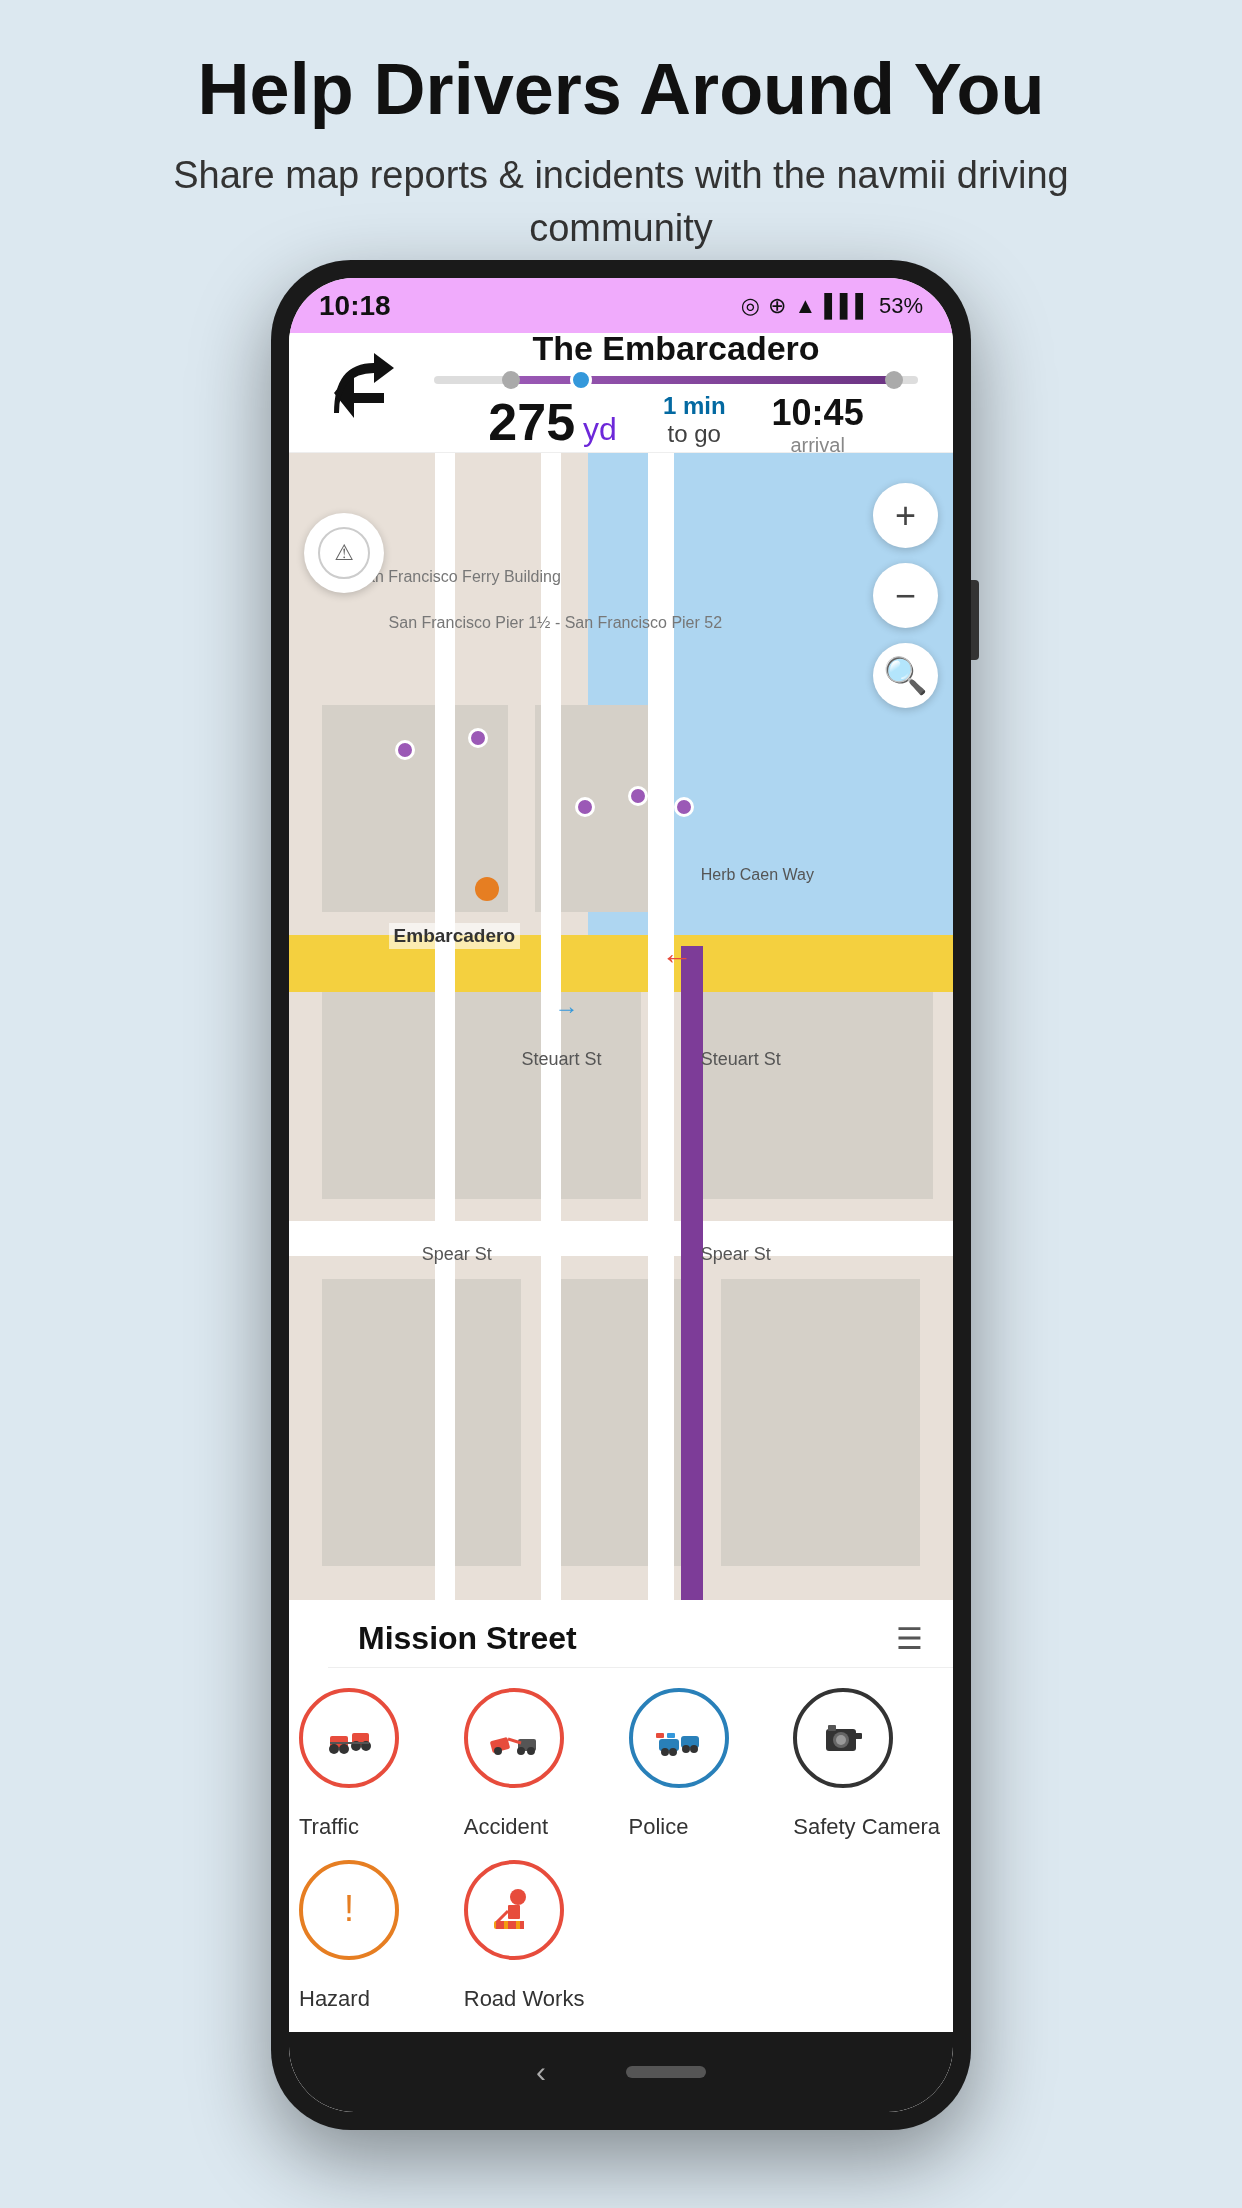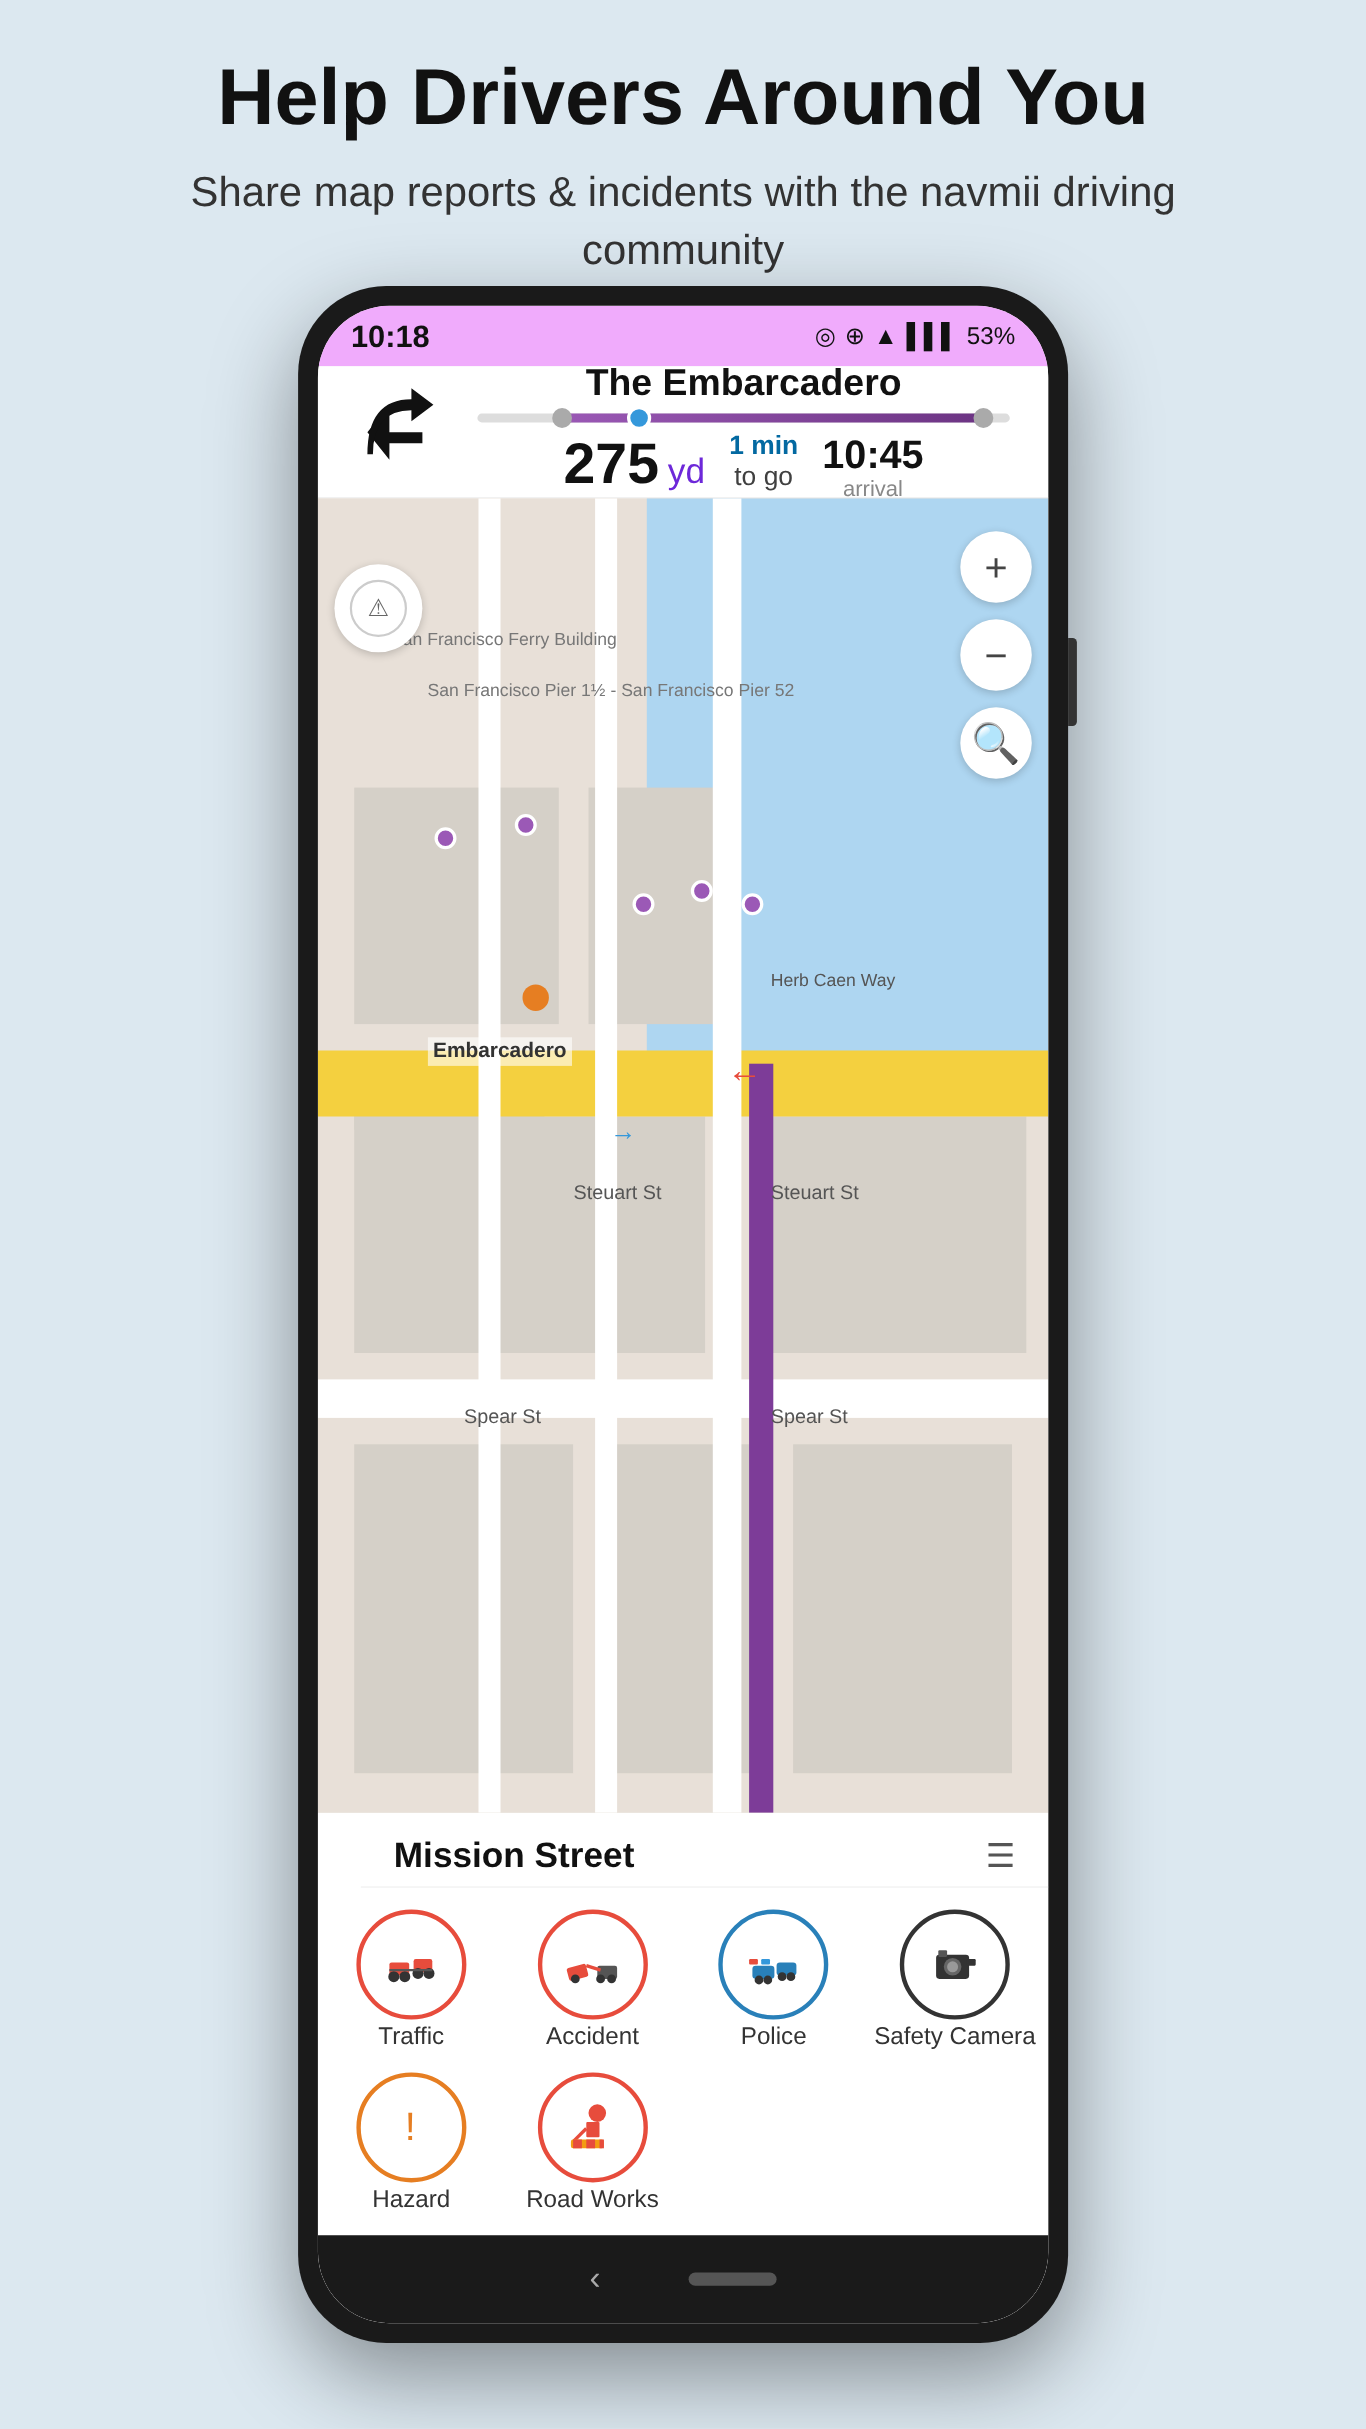--- a/index.html
+++ b/index.html
@@ -159,21 +159,21 @@
       top: -5px;
       width: 18px;
       height: 18px;
       background: #aaa;
       border-radius: 50%;
     }
 
     .nav-stats {
       display: flex;
       justify-content: center;
-      gap: 22px;
+      gap: 46px;
     }
 
     .nav-distance {
       font-size: 52px;
       font-weight: 800;
       color: #111;
     }
 
     .nav-time {
       text-align: center;
@@ -314,22 +314,22 @@
     .report-grid {
       display: grid;
       grid-template-columns: repeat(4, 1fr);
       padding: 20px 10px;
       gap: 15px;
     }
 
     .report-item {
       display: flex;
       flex-direction: column;
-      align-items: center;
-      gap: 2px;
+      align-items: flex-start;
+      gap: 26px;
       cursor: pointer;
     }
 
     .report-icon-circle {
       width: 100px;
       height: 100px;
       border-radius: 50%;
       display: flex;
       align-items: center;
       justify-content: center;

